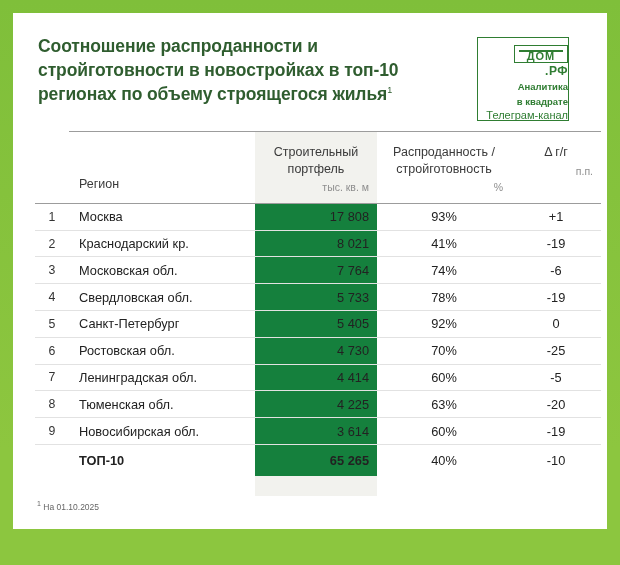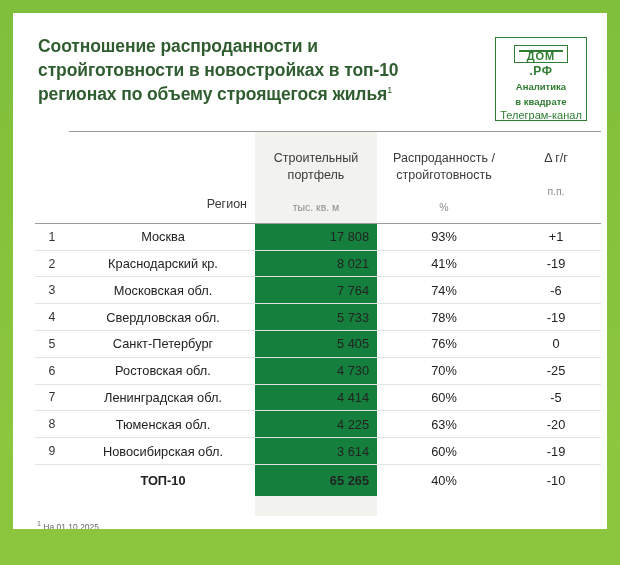--- a/index.html
+++ b/index.html
@@ -50,24 +50,24 @@
     font-weight: normal;
     vertical-align: super;
   }
   .logo-box {
     width: 92px;
     height: 84px;
     border: 1.6px solid #2f7d32;
     box-sizing: border-box;
     display: flex;
     flex-direction: column;
-    align-items: center;
+    align-items: flex-end;
     justify-content: flex-start;
     padding-top: 7px;
-    margin-right: 0;
+    margin-right: 18px;
     margin-top: 2px;
   }
   .logo-mark {
     width: 54px;
     height: 27px;
     border: 1.5px solid #2f7d32;
     box-sizing: border-box;
     display: flex;
     align-items: center;
     justify-content: center;
@@ -121,45 +121,46 @@
   col.c-reg   { width: 186px; }
   col.c-port  { width: 122px; }
   col.c-sold  { width: 134px; }
   col.c-delta { width: 90px; }
 
   thead th {
     font-weight: normal;
     color: #3a3a3a;
     font-size: 12.5px;
     vertical-align: top;
-    padding: 18px 8px 8px 8px;
+    padding: 12px 8px 8px 8px;
     line-height: 1.32;
     border-bottom: 1.4px solid #9c9c9c;
     border-top: 1.4px solid #9c9c9c;
   }
   thead th .unit {
     color: #8e8e8e;
     font-size: 10.5px;
     display: block;
-    margin-top: 18px;
+    margin-top: 4px;
+    text-align: right;
   }
   th.h-num { border-top-color: transparent; }
-  th.h-reg { text-align: right; padding-left: 10px; vertical-align: bottom; padding-bottom: 10px;}
+  th.h-reg { text-align: left; padding-left: 10px; vertical-align: bottom; padding-bottom: 10px;}
   th.h-port { text-align: center; background: #f2f2ee; }
   th.h-sold { text-align: center; }
   th.h-delta { text-align: center; }
 
   tbody td {
     font-size: 12.8px;
     color: #222;
     padding: 5.4px 8px;
     border-bottom: 1px solid #e2e2e2;
   }
   td.t-num { text-align: center; color: #333; font-size: 12.3px; }
-  td.t-reg { text-align: center; padding-left: 10px; }
+  td.t-reg { text-align: left; padding-left: 10px; }
   td.t-port { text-align: right; background: #15803d; }
   td.t-sold { text-align: center; }
   td.t-delta { text-align: center; }
 
   tbody tr.total td {
     font-weight: bold;
     border-bottom: none;
     padding-top: 8px;
     padding-bottom: 8px;
   }
@@ -259,21 +260,21 @@
             <td class="t-num">4</td>
             <td class="t-reg">Свердловская обл.</td>
             <td class="t-port">5 733</td>
             <td class="t-sold">78%</td>
             <td class="t-delta">-19</td>
           </tr>
           <tr>
             <td class="t-num">5</td>
             <td class="t-reg">Санкт-Петербург</td>
             <td class="t-port">5 405</td>
-            <td class="t-sold">76%</td>
+            <td class="t-sold">92%</td>
             <td class="t-delta">0</td>
           </tr>
           <tr>
             <td class="t-num">6</td>
             <td class="t-reg">Ростовская обл.</td>
             <td class="t-port">4 730</td>
             <td class="t-sold">70%</td>
             <td class="t-delta">-25</td>
           </tr>
           <tr>

